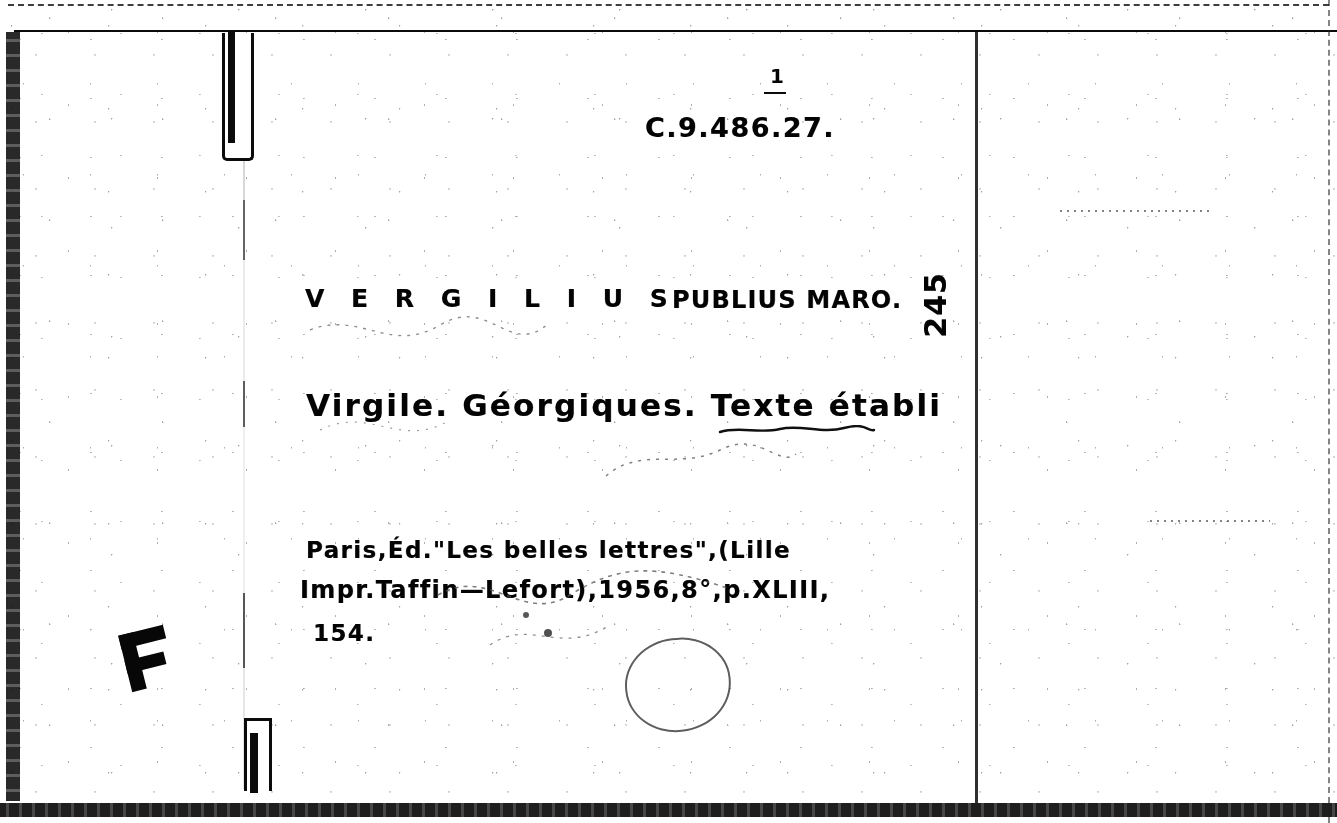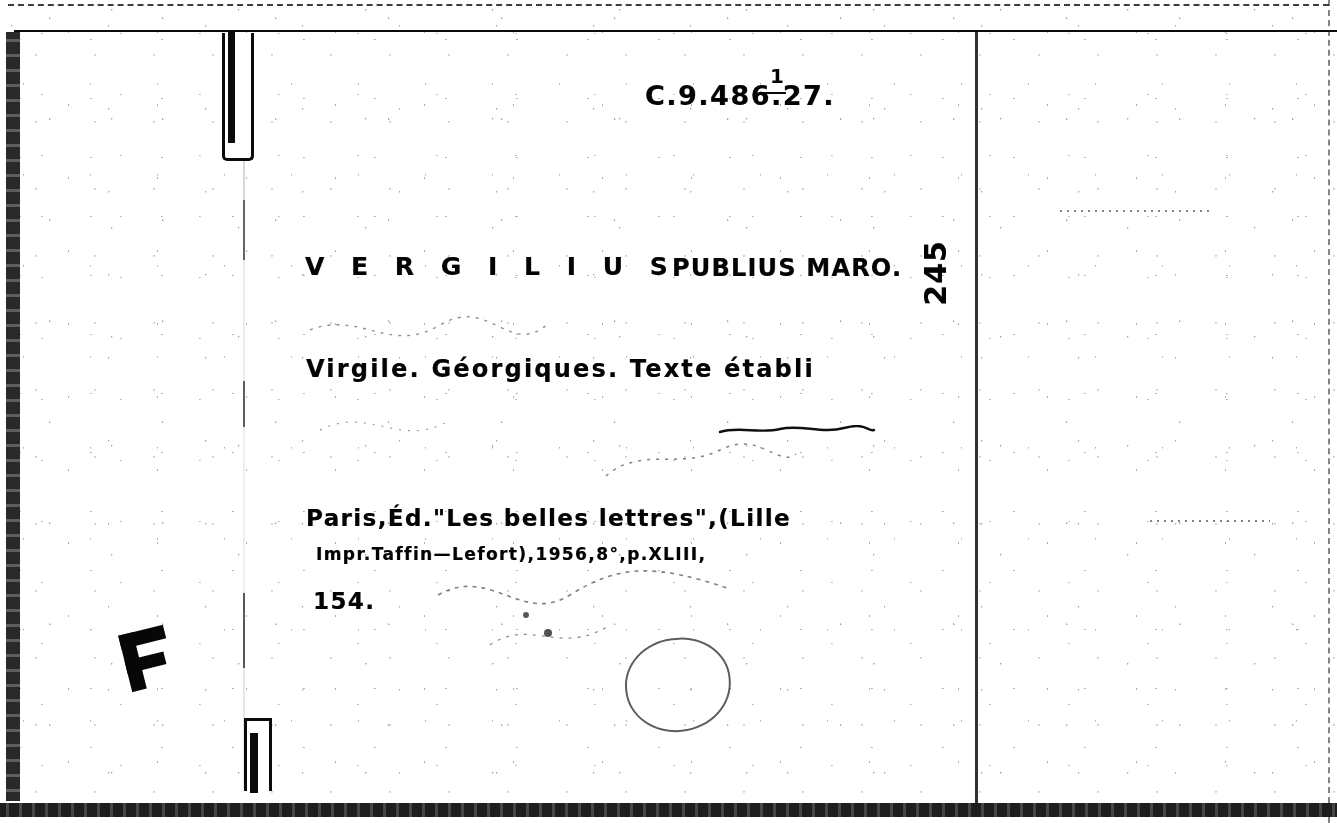--- a/index.html
+++ b/index.html
@@ -141,20 +141,21 @@
   }
 
   
   .typed {
     position: absolute;
     color: #090909;
     font-family: "DejaVu Sans", sans-serif;
     font-weight: 700;
     white-space: pre;
     text-shadow: 0.4px 0.3px 0 rgba(0,0,0,.35), -0.3px 0.4px 0 rgba(0,0,0,.22);
+    margin-top: 32px;
   }
 
   #shelfmark {
     left: 645px; top: 80px;
     font-size: 27px;
     letter-spacing: 1.5px;
   }
   #shelfmark-sup {
     position: absolute;
     left: 770px; top: 64px;
@@ -183,43 +184,43 @@
     left: 918px; top: 240px;
     font-size: 30px;
     letter-spacing: 1px;
     writing-mode: vertical-rl;
     transform: rotate(180deg);
     transform-origin: center;
   }
 
   #title-1 {
     left: 306px; top: 355px;
-    font-size: 24px;
+    font-size: 31px;
     letter-spacing: 2.2px;
   }
   #title-2 {
     left: 277px; top: 392px;
     font-size: 24px;
     letter-spacing: 2.2px;
   }
   .underline-sq {
     position: absolute;
     left: 718px; top: 425px;
     width: 158px; height: 10px;
   }
   .underline-sq svg { display: block; }
 
   #imprint-1 {
     left: 306px; top: 505px;
     font-size: 23px;
     letter-spacing: 1.4px;
   }
   #imprint-2 {
-    left: 316px; top: 544px;
-    font-size: 17px;
+    left: 300px; top: 544px;
+    font-size: 24px;
     letter-spacing: 1.4px;
   }
   #imprint-3 {
     left: 313px; top: 588px;
     font-size: 23px;
     letter-spacing: 1.4px;
   }
 
   
   .pencil-ring {

